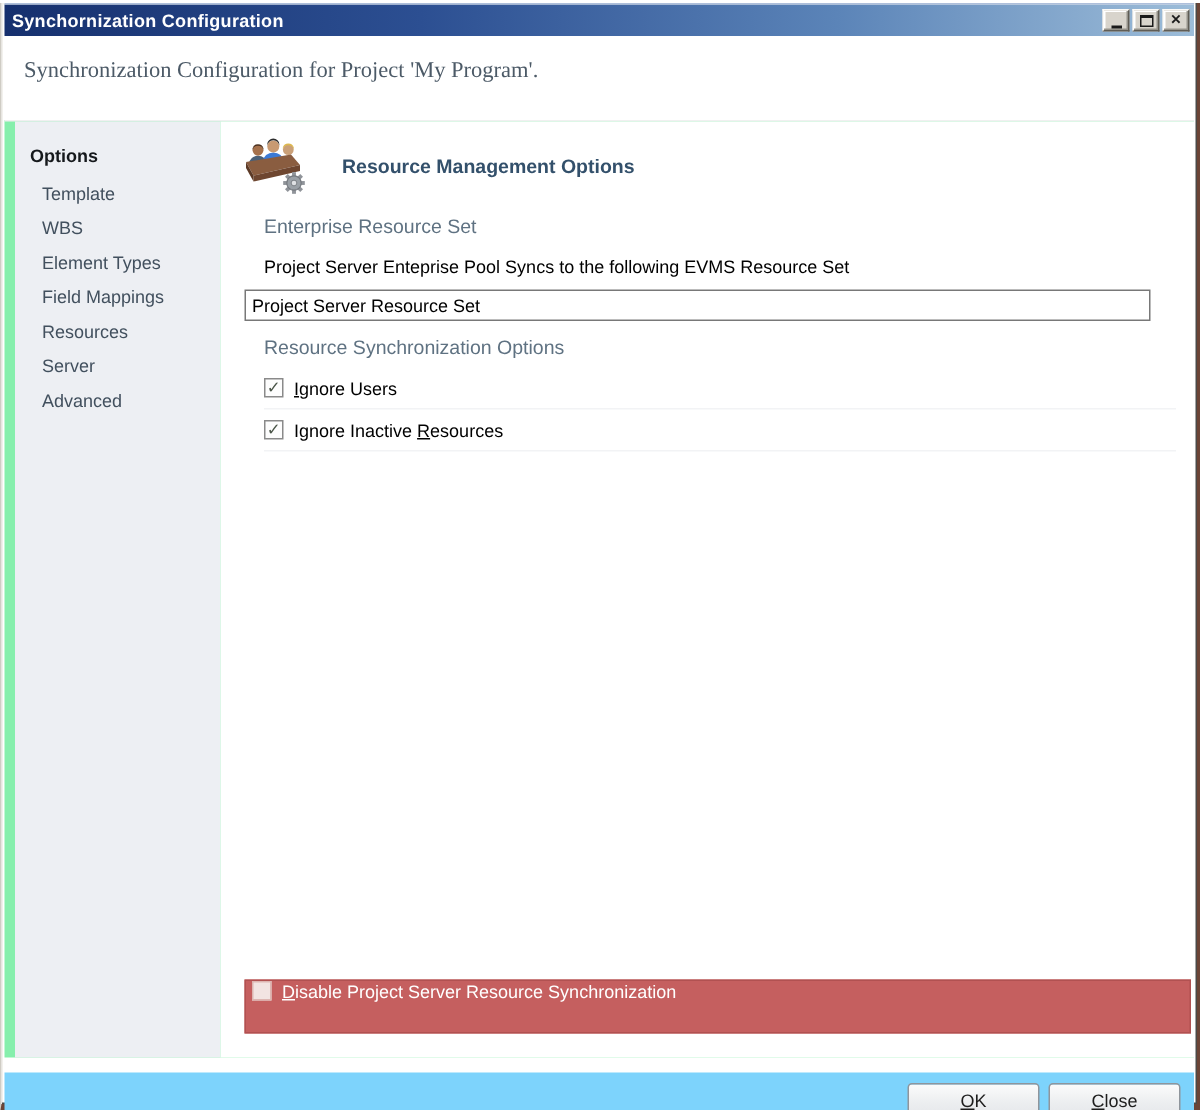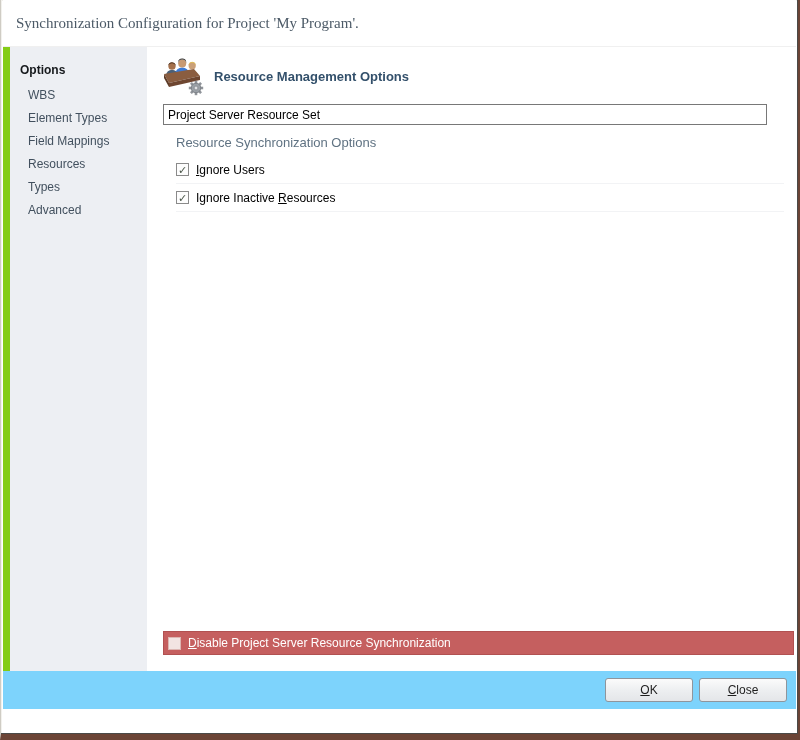--- a/index.html
+++ b/index.html
@@ -34,85 +34,100 @@
   .glyph-close { font-size:9px; font-weight:bold; color:#1a1a1a; line-height:1; }
 
   
   .header {
     height:46px; background:#fff; display:flex; align-items:center;
     padding-left:13px; margin:0 2px;
   }
   .header-title { font-size:15px; color:#4c5a67;font-family:Liberation Serif, serif; }
 
   
-  .body { display:flex; height:625px; margin:0 2px; background:#84cc16; padding-left:7px; border-top:1px solid #f0f0f0; }
+  .body { display:flex; height:625px; margin:10px 2px; background:#86efac; padding-left:7px; border-top:1px solid #f0f0f0; }
   .sidebar { width:137px; background:#edeff3; padding-top:13px; flex-shrink:0; }
   .sidebar-heading { font-weight:bold; color:#16191c; padding-left:10px; height:24px; line-height:20px; }
   .sidebar-item { padding-left:18px; color:#42505e; height:23px; line-height:23px; cursor:default; }
 
   .content { flex:1; position:relative; background:#fff; padding:9px 0 0 16px; }
 
-  .icon-row { display:flex; align-items:center; gap:9px; }
+  .icon-row { display:flex; align-items:center; gap:23px; }
   .res-icon { width:42px; height:40px; flex-shrink:0; }
   .main-heading { font-weight:bold; font-size:13px; color:#33506b; }
 
   .section-title { margin:13px 0 0 13px; color:#5f7282; font-size:13px; }
   .field-label { margin:13px 0 0 13px; color:#000; }
   .field-input {
     display:block; margin-top:8px; width:604px; height:21px;
     border:1px solid #787878; font-family:"Liberation Sans", sans-serif;
     font-size:12px; padding:2px 4px; color:#000; background:#fff;
   }
 
   .check-row { margin:0 12px 0 13px; height:28px; display:flex; align-items:center; gap:7px; border-bottom:1px solid #f2f3f5; }
   .check-rows { margin-top:6px; }
   .checkbox {
     width:13px; height:13px; border:1px solid #8a8a8a; background:#fdfdfd;
     font-size:11px; line-height:12px; text-align:center; color:#4a5548; flex-shrink:0; cursor:default;
   }
   .mn { text-decoration:underline; }
 
   .danger-banner {
-    position:absolute; left:16px; right:2px; bottom:16px; height:24px;
+    position:absolute; left:16px; right:2px; bottom:16px; height:36px;
     background:#c55f5f; border:1px solid #b15151;
-    display:flex; align-items:center; gap:7px; padding-left:4px; color:#ffffff;
+    display:flex; align-items:flex-start; gap:7px; padding-left:4px; color:#ffffff;
   }
   .danger-banner .checkbox { background:#f2e4e2; border-color:#ddb6b2; }
 
   
   .footer {
     height:38px; margin:0 2px; background:#7dd3fc;
     display:flex; justify-content:flex-end; align-items:center; gap:6px; padding-right:9px;
   }
   .btn {
     width:88px; height:24px;
     background:linear-gradient(#fbfbfb,#eceef0 55%, #e4e6e9);
     border:1px solid #8f959c; border-radius:3px;
     font-size:12px; color:#1e1e1e; display:flex; align-items:center; justify-content:center; cursor:default;
   }
 </style>
 </head>
 <body>
 
 <div class="window">
 
+  <div class="titlebar">
+    <span class="titlebar-text">Synchornization Configuration</span>
+    <div class="winbtns">
+      <div class="winbtn">
+        <span class="glyph-min"></span>
+      </div>
+      <div class="winbtn">
+        <span class="glyph-max"></span>
+      </div>
+      <div class="winbtn">
+        <span class="glyph-close">✕</span>
+      </div>
+    </div>
+  </div>
 
   <div class="header">
     <span class="header-title">Synchronization Configuration for Project 'My Program'.</span>
   </div>
 
   <div class="body">
 
     <div class="sidebar">
       <div class="sidebar-heading">Options</div>
+      <div class="sidebar-item">Template</div>
       <div class="sidebar-item">WBS</div>
       <div class="sidebar-item">Element Types</div>
       <div class="sidebar-item">Field Mappings</div>
       <div class="sidebar-item">Resources</div>
-      <div class="sidebar-item">Types</div>
+      <div class="sidebar-item">Server</div>
       <div class="sidebar-item">Advanced</div>
     </div>
 
     <div class="content">
 
       <div class="icon-row">
         <svg class="res-icon" viewBox="0 0 42 40">
 
           <path d="M3.2,19 a5.8,5.2 0 0 1 11.6,0 z" fill="#4a6078"></path>
           <circle cx="9" cy="10.2" r="3.6" fill="#a5714c"></circle>
@@ -141,21 +156,23 @@
               <rect x="-1.3" y="-7.2" width="2.6" height="3.4" transform="rotate(270)"></rect>
               <rect x="-1.3" y="-7.2" width="2.6" height="3.4" transform="rotate(315)"></rect>
             </g>
             <circle r="4.8" fill="#9aa0a6" stroke="#75797f" stroke-width="0.8"></circle>
             <circle r="1.9" fill="#dfe1e4" stroke="#75797f" stroke-width="0.6"></circle>
           </g>
         </svg>
         <span class="main-heading">Resource Management Options</span>
       </div>
 
-
+      <div class="section-title">Enterprise Resource Set</div>
+
+      <div class="field-label">Project Server Enteprise Pool Syncs to the following EVMS Resource Set</div>
 
       <input class="field-input" type="text" value="Project Server Resource Set" style="">
 
       <div class="section-title" style="margin-top:10px;">Resource Synchronization Options</div>
 
       <div class="check-rows">
         <div class="check-row">
           <span class="checkbox">✓</span>
           <label><span></span><span class="mn">I</span><span>gnore Users</span></label>
         </div>

